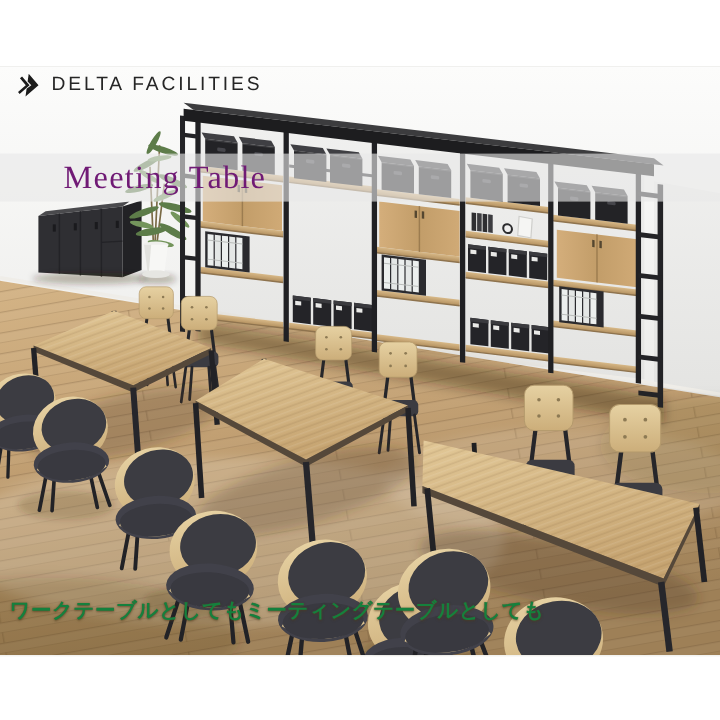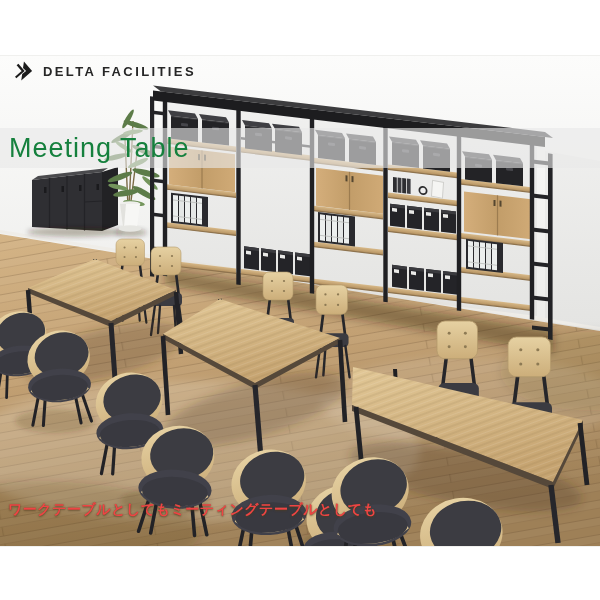--- a/index.html
+++ b/index.html
@@ -3,28 +3,28 @@
 <meta charset="utf-8">
 <style>
   html,body{margin:0;padding:0;background:#ffffff;}
   #page{position:relative;width:600px;height:600px;background:#ffffff;overflow:hidden;
         font-family:"Liberation Sans",sans-serif;}
   #photo{position:absolute;left:0;top:55px;width:600px;height:490px;overflow:hidden;
          border-top:1px solid #f0f0ee;border-bottom:1px solid #f0f0ee;}
   #photo svg{display:block;}
   
   #logo{position:absolute;left:14px;top:61px;display:flex;align-items:center;gap:9px;z-index:5;}
-  #logo .brand{font-size:13px;font-weight:bold;letter-spacing:2.4px;color:#262626;}
+  #logo .brand{font-size:16px;font-weight:normal;letter-spacing:2.4px;color:#262626;}
   
   #banner{position:absolute;left:0;top:128px;width:600px;height:40px;
           background:rgba(233,233,233,0.62);z-index:4;display:flex;align-items:center;}
-  #banner .title{font-family:Liberation Sans, sans-serif;font-size:27px;color:#15803d;
-                 letter-spacing:1px;padding-left:9px;white-space:nowrap;}
+  #banner .title{font-family:Liberation Serif, serif;font-size:27px;color:#701a75;
+                 letter-spacing:1px;padding-left:9px;white-space:nowrap;margin-left:44px;}
   
-  #caption{position:absolute;left:8px;top:501px;z-index:4;color:#ef4444;font-size:14px;
+  #caption{position:absolute;left:8px;top:501px;z-index:4;color:#15803d;font-size:17px;
            font-weight:bold;line-height:16px;letter-spacing:0.5px;
            text-shadow:0 1px 2px rgba(80,60,30,0.75), 0 0 1px rgba(90,70,40,0.5);text-align:center;}
 </style>
 </head>
 <body>
 
 <div id="page">
 
   <div id="photo">
     <svg width="600" height="490" viewBox="0 55 600 490">

